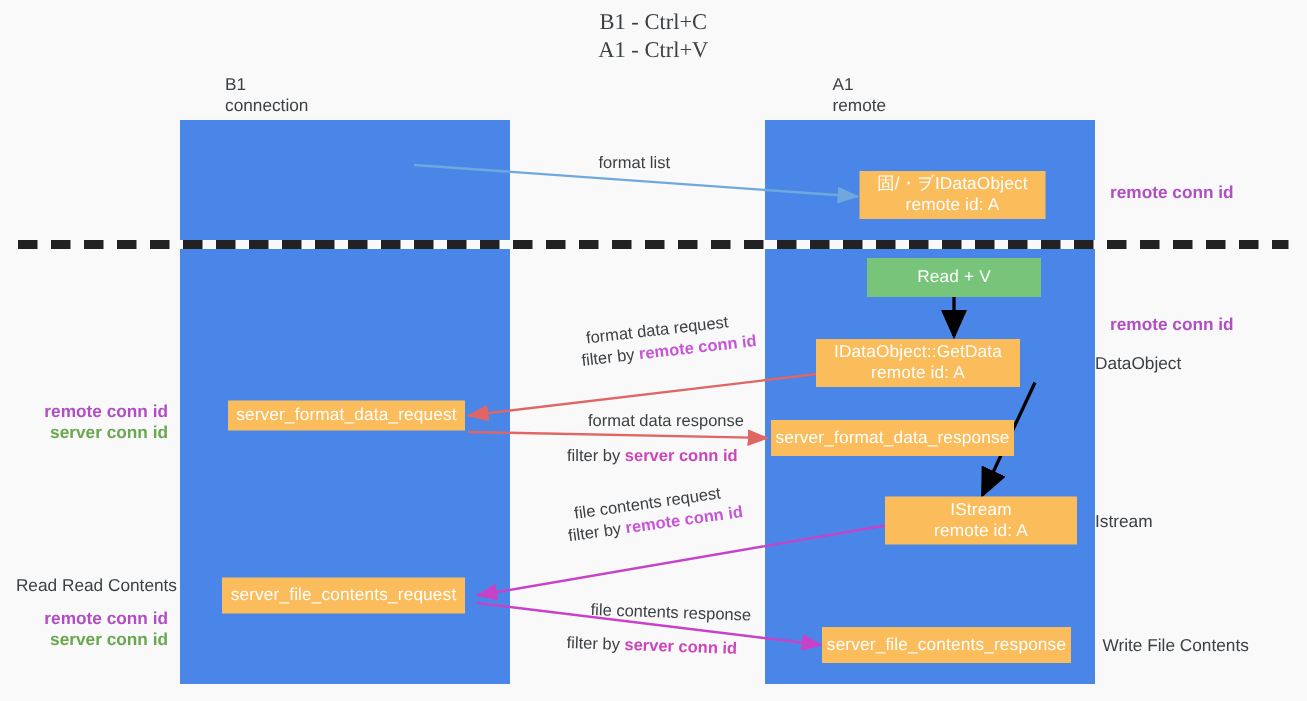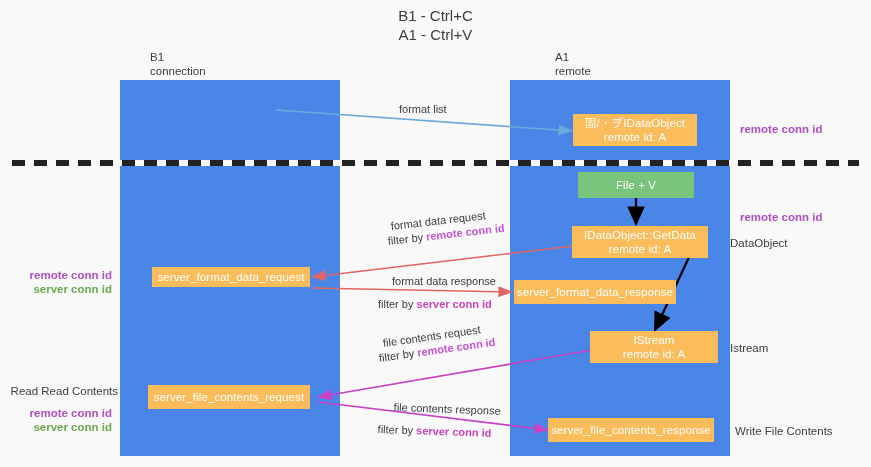--- a/index.html
+++ b/index.html
@@ -33,20 +33,21 @@
   
   .title {
     position: absolute;
     left: 0;
     top: 6px;
     width: 871px;
     text-align: center;
     font-size: 15px;
     line-height: 19px;
     color: #3c4043;
+    font-family: Liberation Serif, serif;
   }
 
   
   .col-head {
     position: absolute;
     text-align: left;
     font-size: 11.5px;
     line-height: 14px;
     color: #3c4043;
   }
@@ -157,24 +158,24 @@
     <line x1="318" y1="402" x2="548" y2="430" stroke="#c742c7" stroke-width="1.6" marker-end="url(#ah-mag)"></line>
   </svg>
 
 
   <div class="node orange" style="left:573px; top:114px; width:124px; height:32px;">
     <div>固/・ヺIDataObject</div>
     <div>remote id: A</div>
   </div>
 
   <div class="node green" style="left:578px; top:172px; width:116px; height:26px;">
-    <div>File + V</div>
-  </div>
-
-  <div class="node orange" style="left:572px; top:226px; width:136px; height:32px;">
+    <div>Read + V</div>
+  </div>
+
+  <div class="node orange" style="left:544px; top:226px; width:136px; height:32px;">
     <div>IDataObject::GetData</div>
     <div>remote id: A</div>
   </div>
 
   <div class="node orange" style="left:152px; top:267px; width:158px; height:20px;">
     <div>server_format_data_request</div>
   </div>
 
   <div class="node orange" style="left:514px; top:280px; width:162px; height:24px;">
     <div>server_format_data_response</div>

